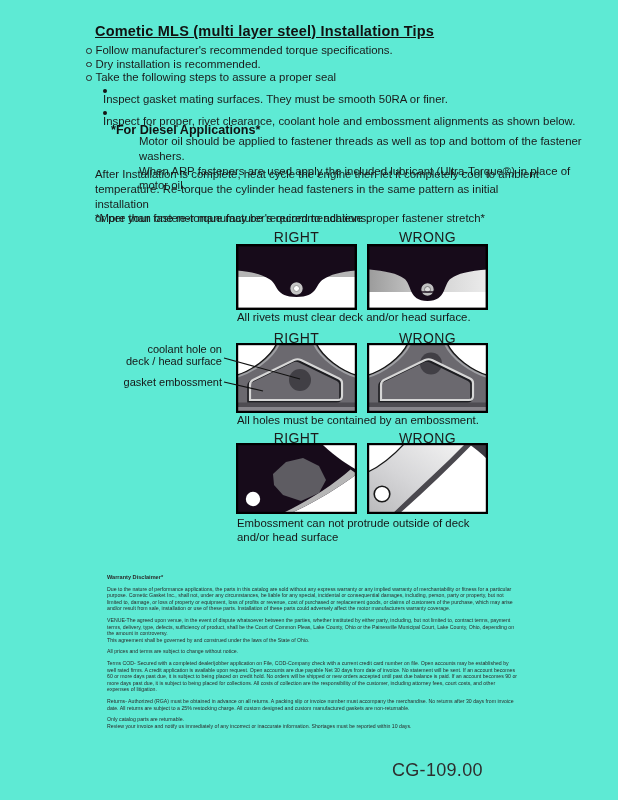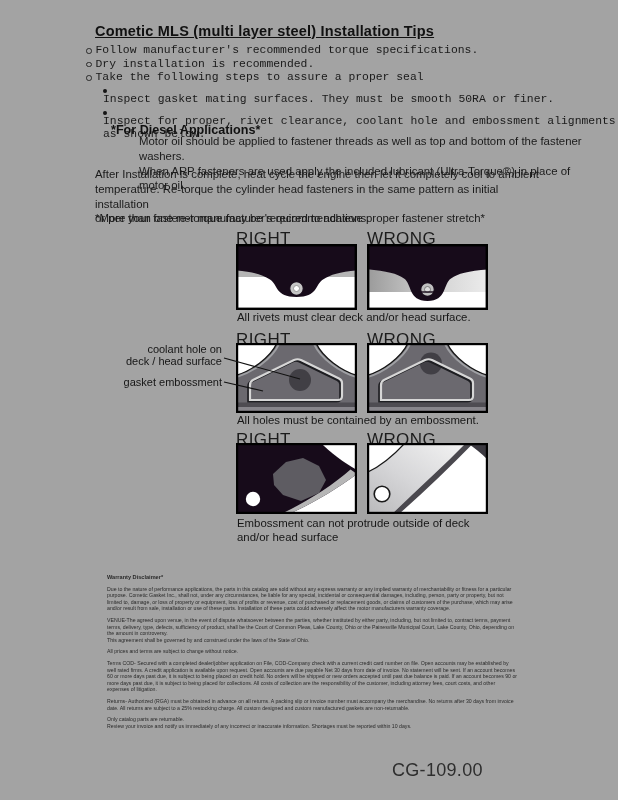--- a/index.html
+++ b/index.html
@@ -1,41 +1,41 @@
 <!DOCTYPE html>
 <html><head>
 <meta charset="utf-8">
 <style>
   html,body { margin:0; padding:0; background:#ffffff; }
   .page {
-    position:relative; width:618px; height:800px; background:#a3a3a3;
+    position:relative; width:618px; height:800px; background:#5eead4;
     font-family:"Liberation Sans", sans-serif; color:#1a1a1a; overflow:hidden;
   }
   .abs { position:absolute; }
 
   .title {
     left:95px; top:23px; margin:0; font-size:14.5px; font-weight:bold;
     text-decoration:underline; letter-spacing:0.2px; color:#111;
   }
 
-  .tips { left:86px; top:44px;font-family:Liberation Mono, monospace; }
+  .tips { left:86px; top:44px; }
   .tip-row { display:flex; align-items:flex-start; line-height:13.5px; font-size:11.4px; }
   .tip-marker { width:3.5px; height:3.5px; border:1px solid #2a2a2a; border-radius:50%;
     margin:4px 4px 0 0; flex:none; }
   .sub { margin-left:17px;flex-direction:column; }
   .sub-marker { width:3.8px; height:3.8px; background:#151515; border-radius:50%;
     margin:4.5px 3.5px 0 0; flex:none; }
 
   .diesel-heading { left:95px; top:107px; margin:16px; font-size:12.6px; font-weight:bold; color:#111; }
   .para { left:95px; width:450px; font-size:11.4px; line-height:14.8px; white-space:pre-line; }
   .para1 { top:134px;margin-left:44px; }
   .para2 { top:167px; }
   .note  { top:211px; }
 
-  .pair-label { width:121px; font-size:17px; letter-spacing:0.4px; color:#1c1c1c; }
+  .pair-label { width:121px; text-align:center; font-size:14px; letter-spacing:0.4px; color:#1c1c1c; }
   .caption { font-size:11.4px; color:#161616; white-space:pre-line; line-height:13.5px; }
 
   .diag { display:block; }
   .side-label { text-align:right; font-size:11px; line-height:11.5px; white-space:pre-line; color:#161616; }
 
   .legal { left:107px; top:574px; width:411px; font-size:5.2px; line-height:6.6px; color:#2a2a2a; }
   .legal-heading { font-weight:bold; font-size:5.6px; margin:0 0 5px 0; }
   .legal p { margin:0 0 5px 0; white-space:pre-line; }
 
   .page-number { left:392px; top:760px; font-size:18px; letter-spacing:0.3px; color:#2e2e2e; }

